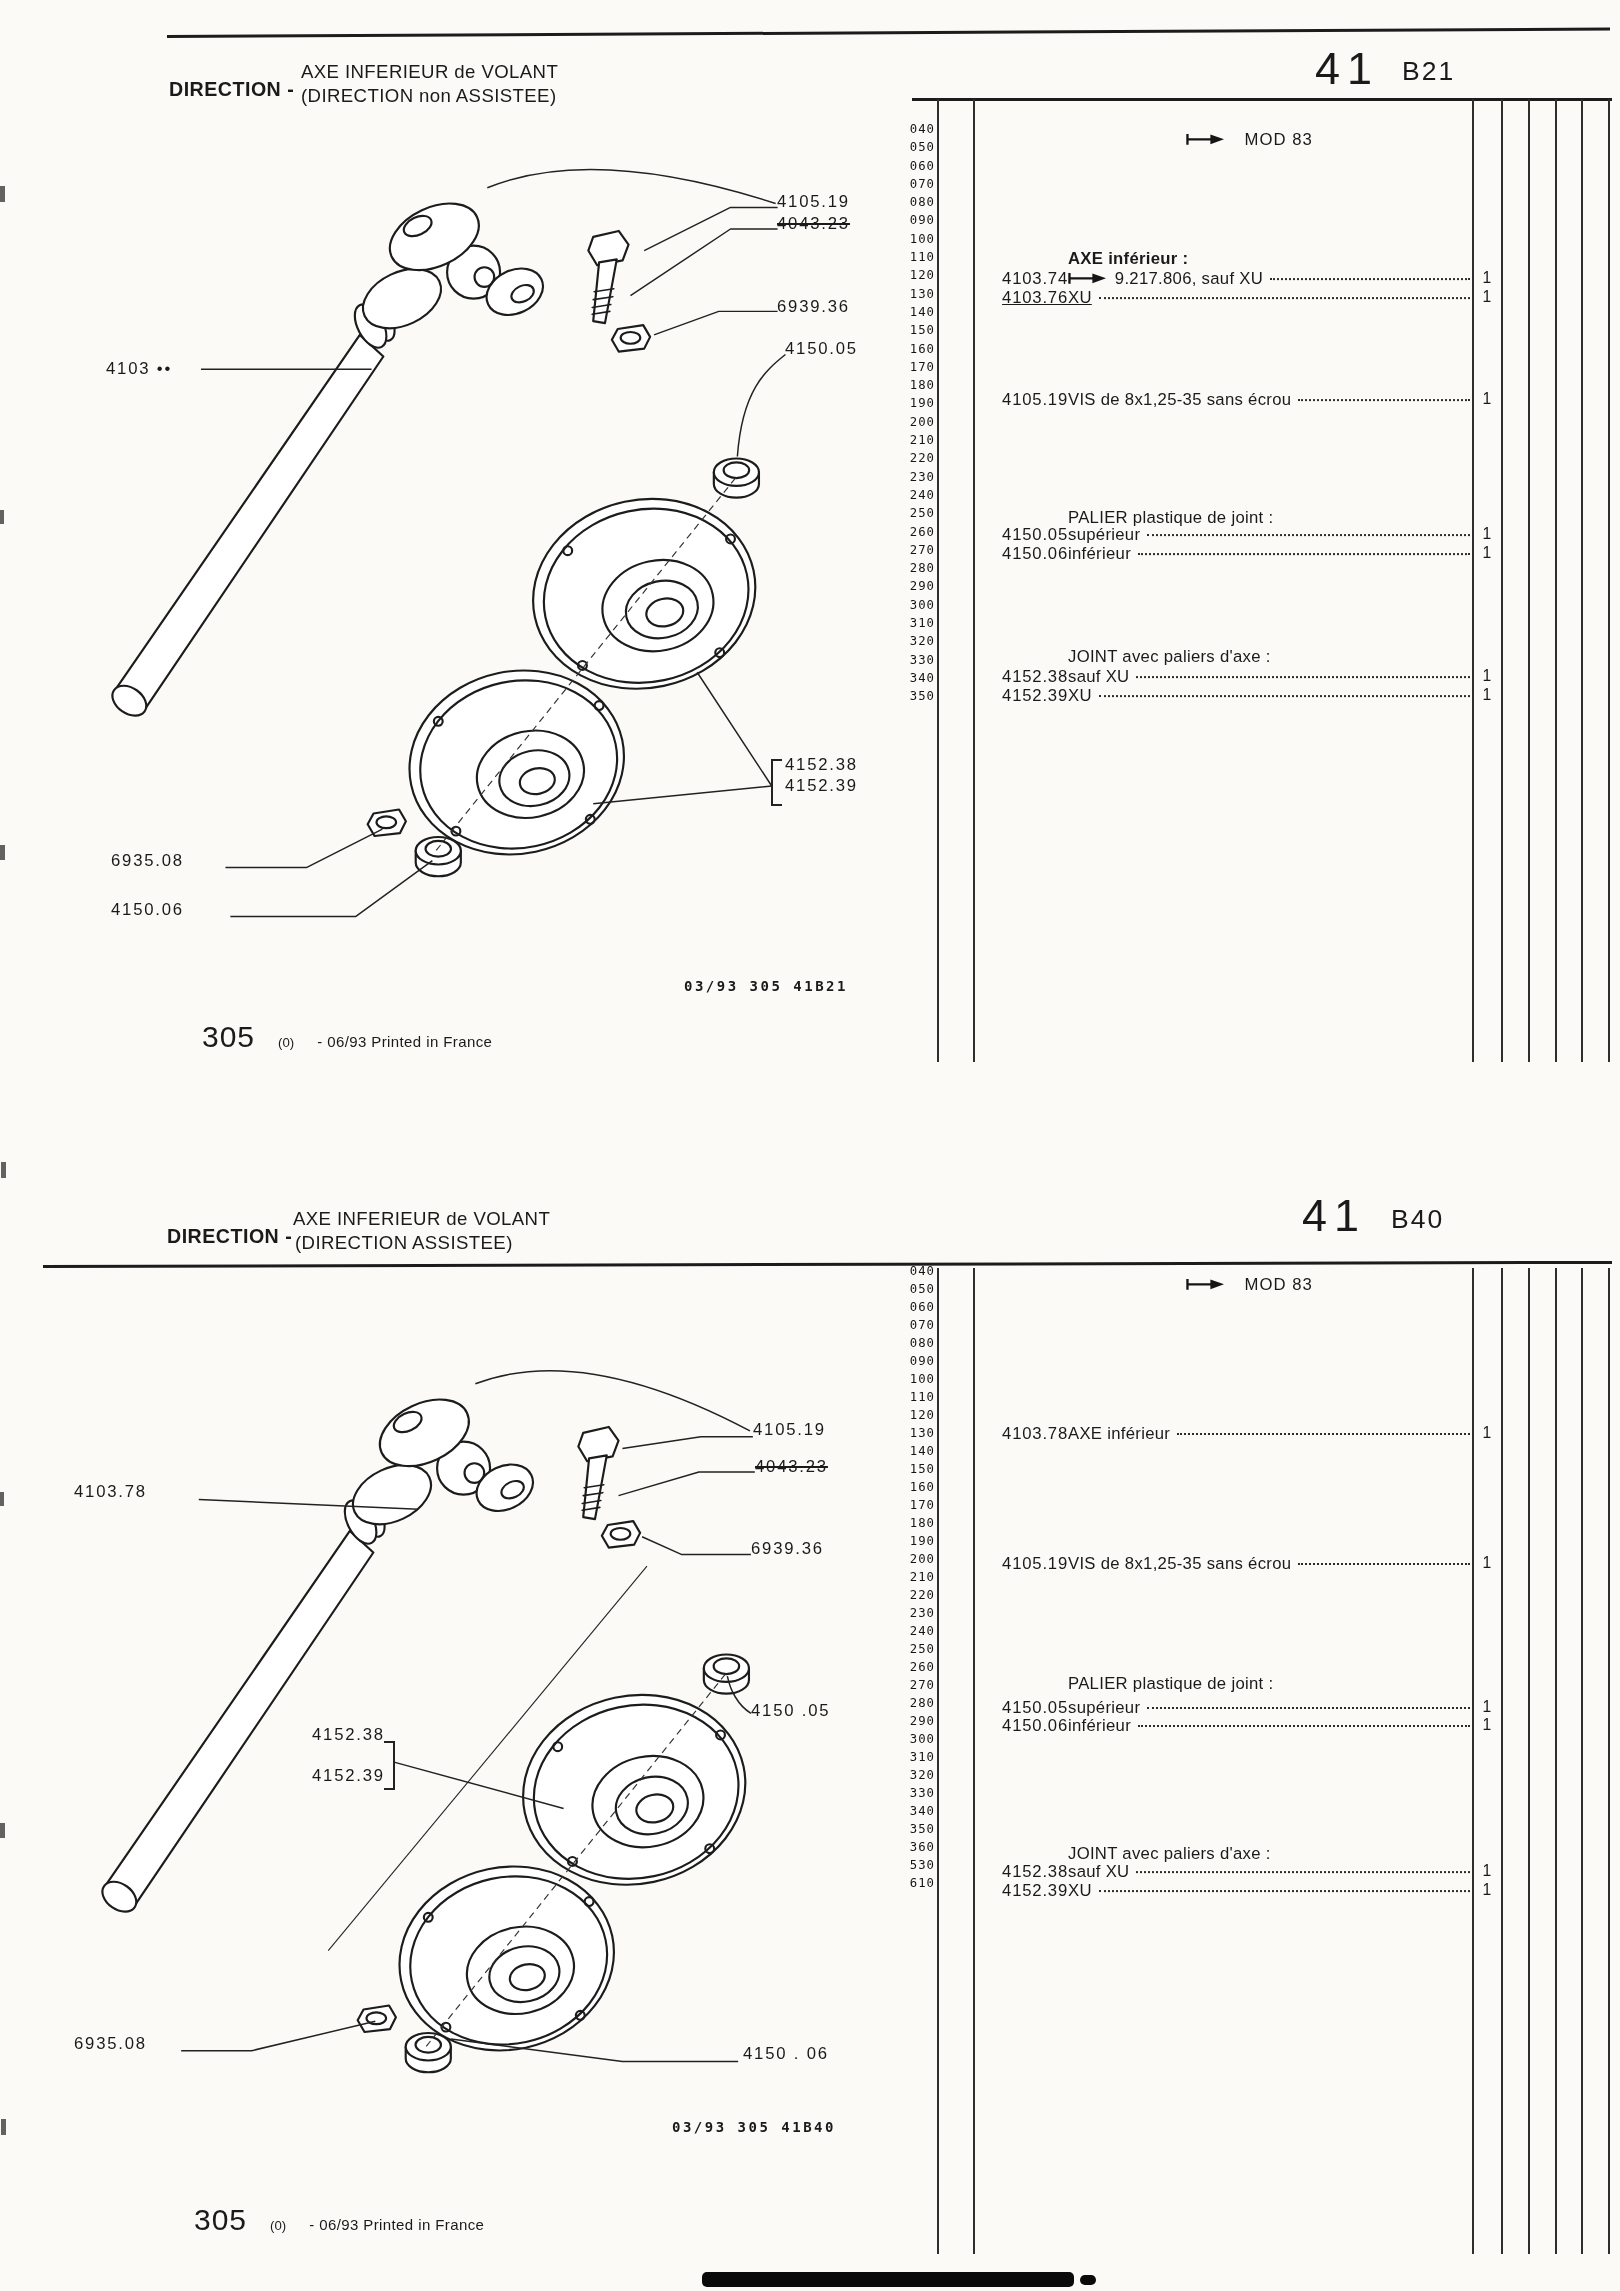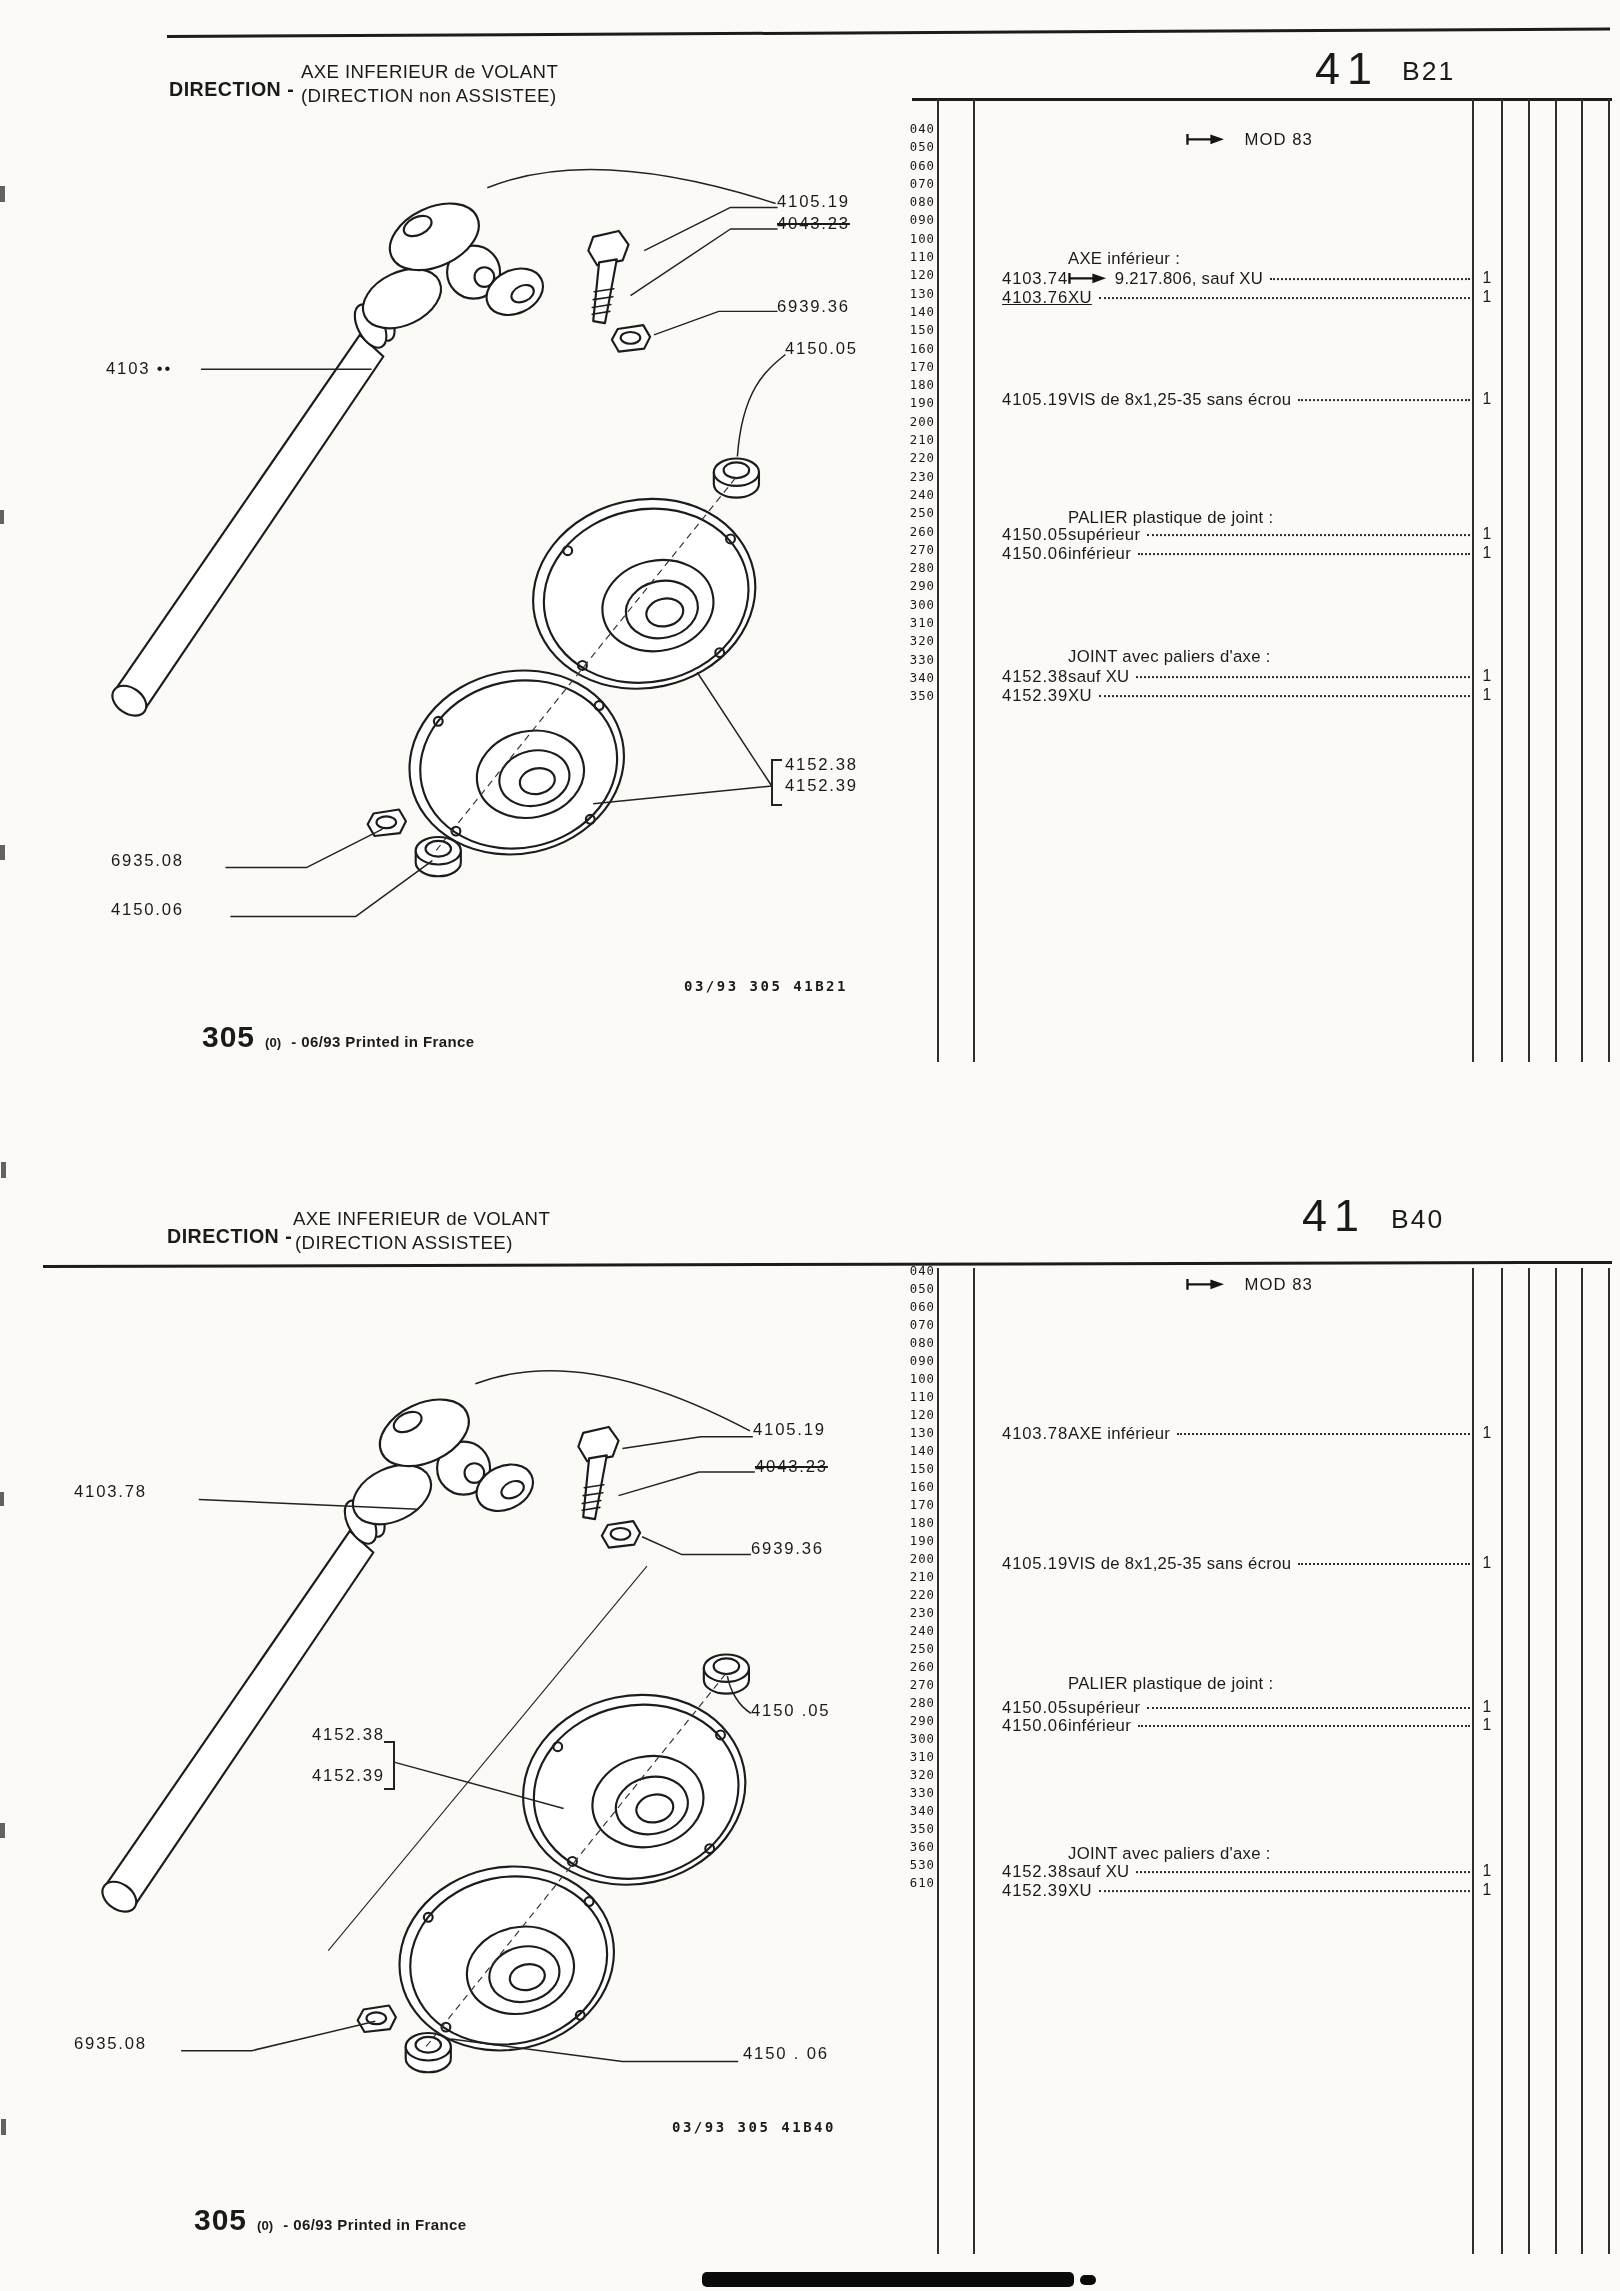--- a/index.html
+++ b/index.html
@@ -27,21 +27,21 @@
   .qty{position:absolute;width:25.5px;height:20.6px;text-align:center;font-size:15.7px;font-weight:500;}
   .modrow{position:absolute;display:flex;align-items:center;gap:11.8px;font-size:16.7px;font-weight:500;letter-spacing:1px;}
   .arrow-icon{display:inline-block;margin-right:7.8px;transform:translateY(1px);}
   
   .dlabel{position:absolute;font-size:16.7px;font-weight:500;letter-spacing:1.8px;white-space:nowrap;}
   .strike{text-decoration:line-through;text-decoration-thickness:2px;}
   .bracketL{position:absolute;width:8.8px;border:2px solid #222;border-right:none;}
   .bracketR{position:absolute;width:8.8px;border:2px solid #222;border-left:none;}
   
   .caption{position:absolute;font-family:"DejaVu Sans Mono",monospace;font-size:14px;font-weight:700;letter-spacing:2.5px;}
-  .footer{position:absolute;display:flex;align-items:baseline;gap:10px;font-weight:700;}
+  .footer{position:absolute;display:flex;align-items:baseline;gap:23px;font-weight:400;}
   .footer .big{font-size:30px;letter-spacing:1px;}
   .footer .sub{font-size:13.2px;}
   .footer .rest{font-size:15px;letter-spacing:0.4px;}
   svg.diagram{position:absolute;overflow:visible;}
   .noise{position:absolute;background:#111;opacity:.65;}
   .smudge{position:absolute;background:#0a0a0a;border-radius:4.9px;}
 </style>
 </head>
 <body>
 
@@ -101,21 +101,21 @@
       </div>
 
     <div class="modrow" style="left:1186px;top:130px;">
       <span class="arrow-icon"><svg width="39" height="12.7" viewBox="0 0 40 13">
             <path d="M1.5 1 V12 M1.5 6.5 H27" stroke="#151515" stroke-width="2.4" fill="none"></path>
             <path d="M25 1.5 L39 6.5 L25 11.5 Z" fill="#151515"></path>
           </svg></span>
       <span>MOD 83</span>
     </div>
 
-    <div class="prow hdr" style="left:1068px;top:249px;">
+    <div class="prow hdr" style="left:1068px;top:249px;font-weight:bold;">
         <span class="plabel">AXE inférieur :</span>
       </div>
 
     <div class="prow" style="left:988px;top:269px;">
       <span class="ref">4103.74</span>
       <span class="arrow-icon"><svg width="39" height="12.7" viewBox="0 0 40 13">
             <path d="M1.5 1 V12 M1.5 6.5 H27" stroke="#151515" stroke-width="2.4" fill="none"></path>
             <path d="M25 1.5 L39 6.5 L25 11.5 Z" fill="#151515"></path>
           </svg></span>
       <span class="plabel">9.217.806, sauf XU</span>

